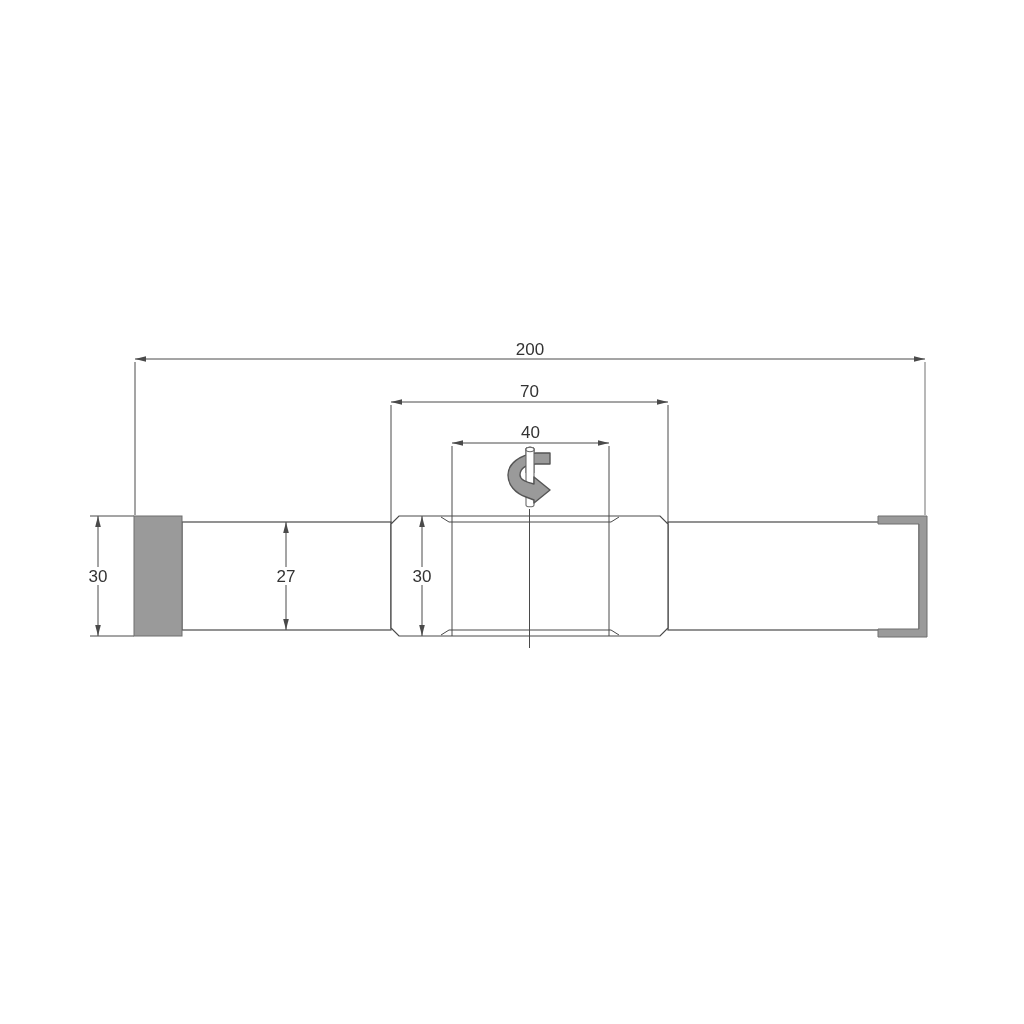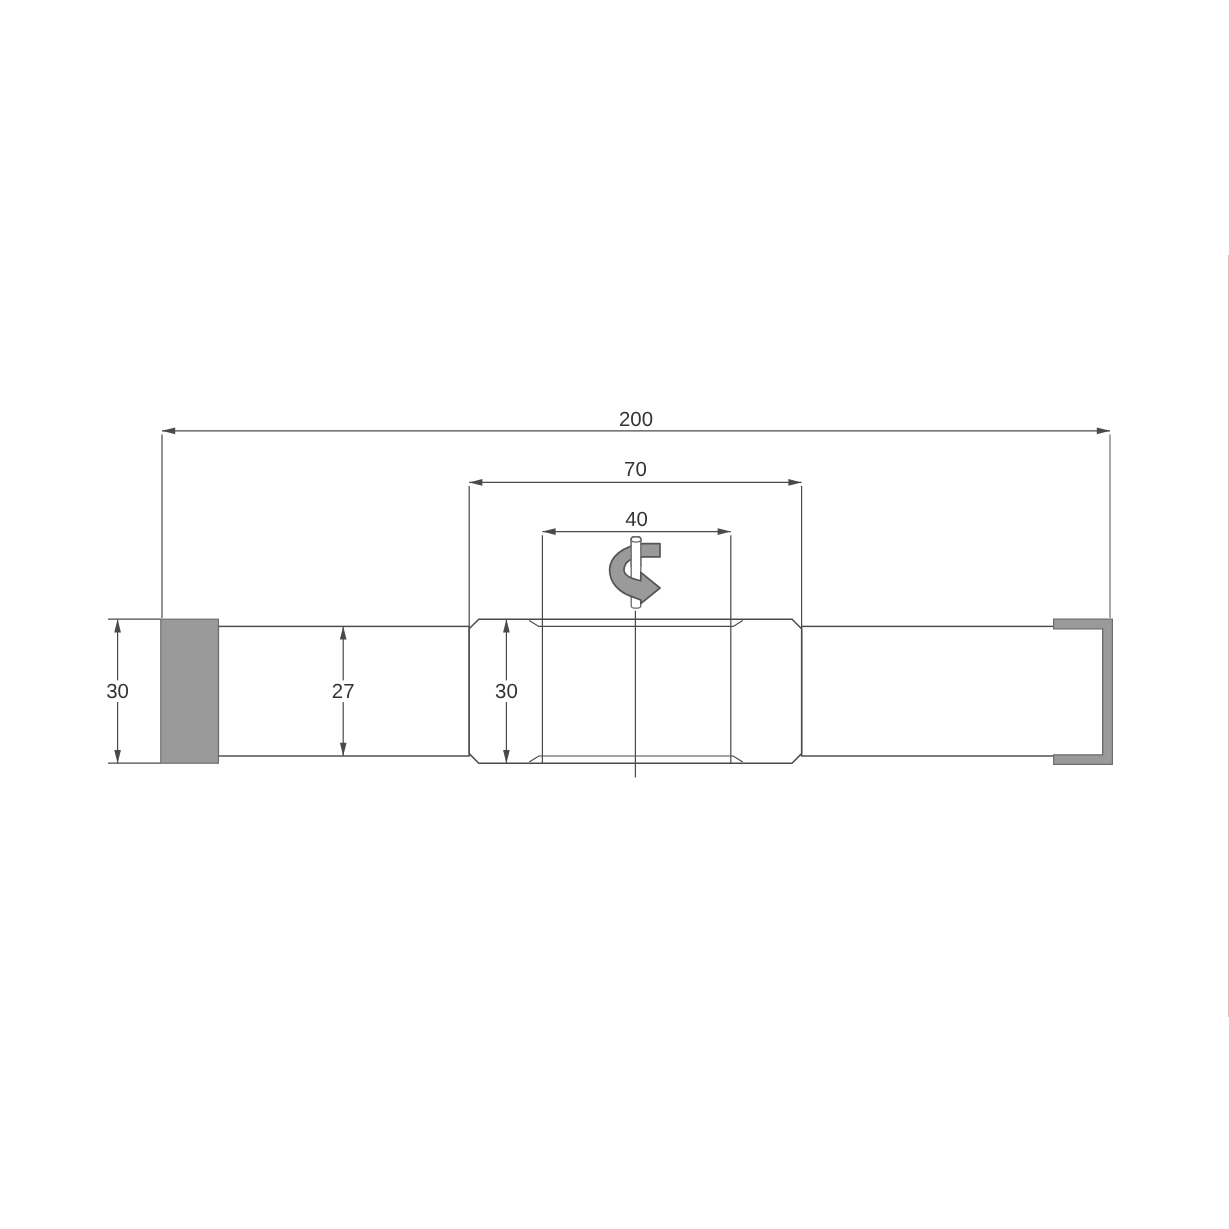--- a/index.html
+++ b/index.html
@@ -2,21 +2,21 @@
 <html><head>
 <meta charset="utf-8">
 <style>
   html,body{margin:0;padding:0;}
   body{
     width:1024px;height:1024px;
     background:#ffffff;
     font-family:"Liberation Sans", sans-serif;
     overflow:hidden;
   }
-  .canvas{position:relative;width:1024px;height:1024px;background:#b91c1c;}
+  .canvas{position:relative;width:1024px;height:1024px;background:#f9a8d4;}
   svg{display:block;}
   svg text{
     font-family:"Liberation Sans", sans-serif;
     font-size:17px;
     fill:#333333;
   }
   .outline{stroke:#4a4a4a;stroke-width:1.2;fill:#ffffff;}
   .thinline{stroke:#4a4a4a;stroke-width:1;fill:none;}
   .dimline{stroke:#4a4a4a;stroke-width:1;fill:none;}
   .extgray{stroke:#9a9a9a;stroke-width:1.4;fill:none;}

